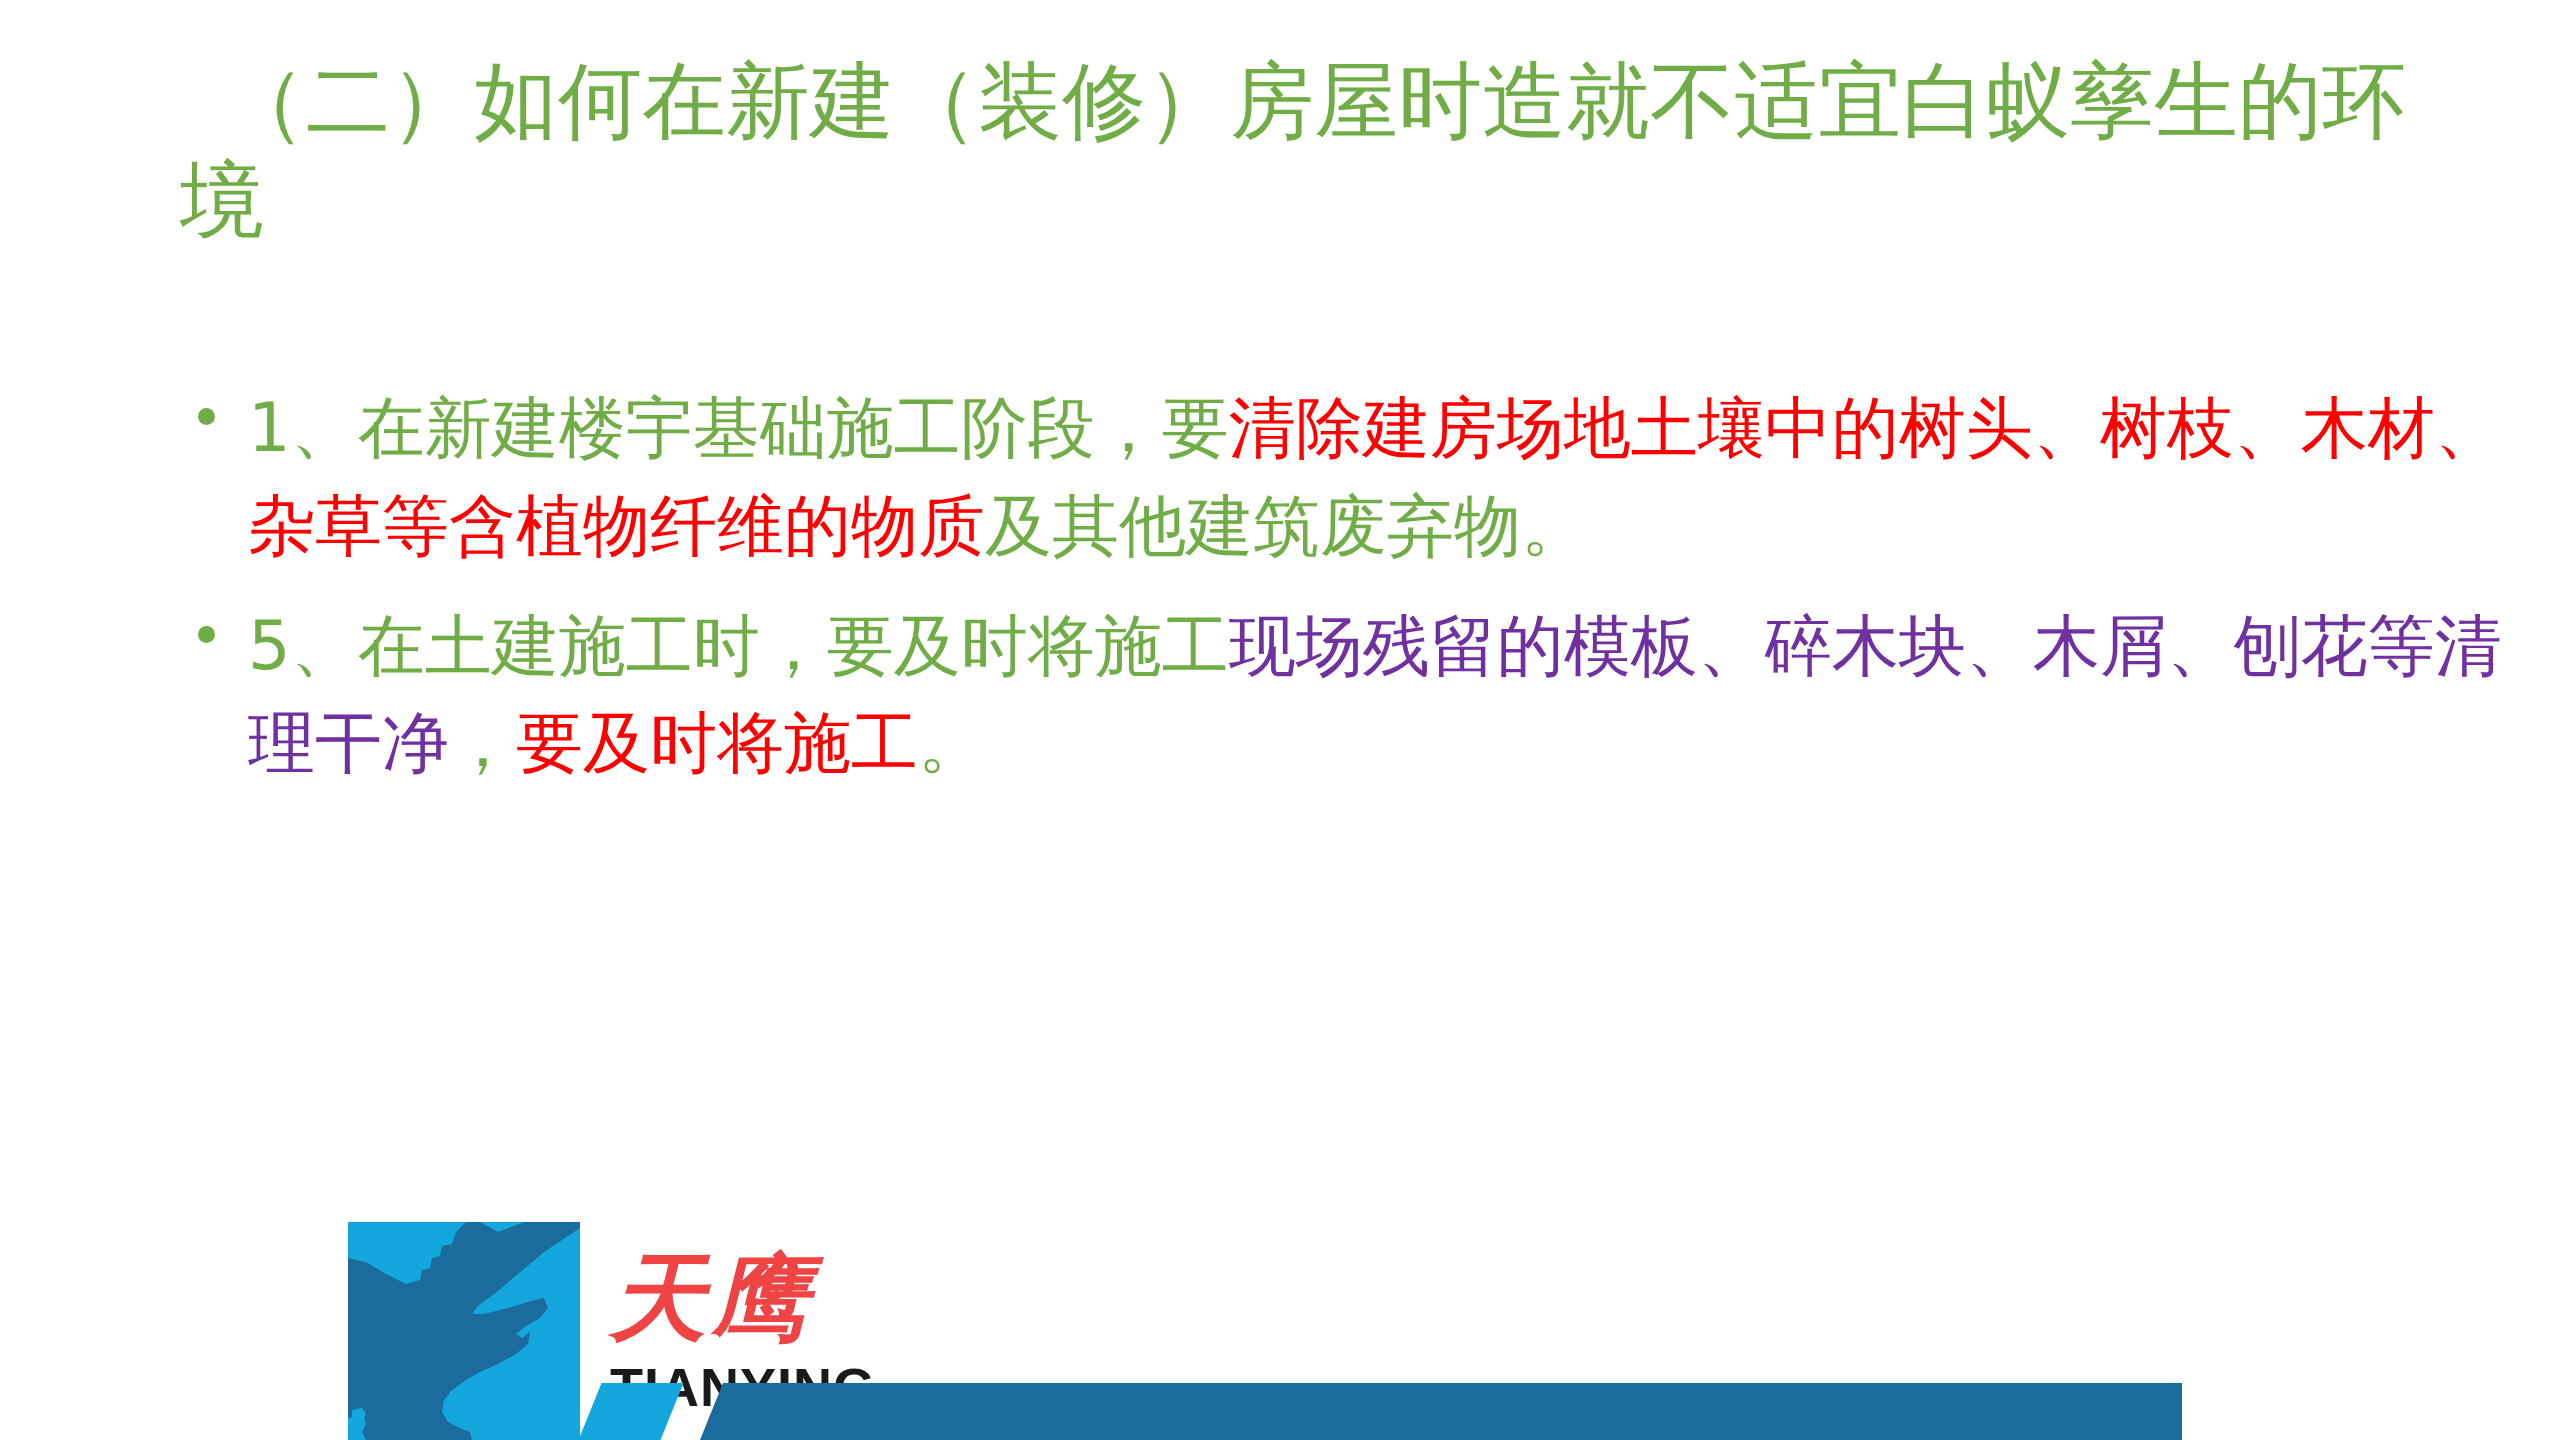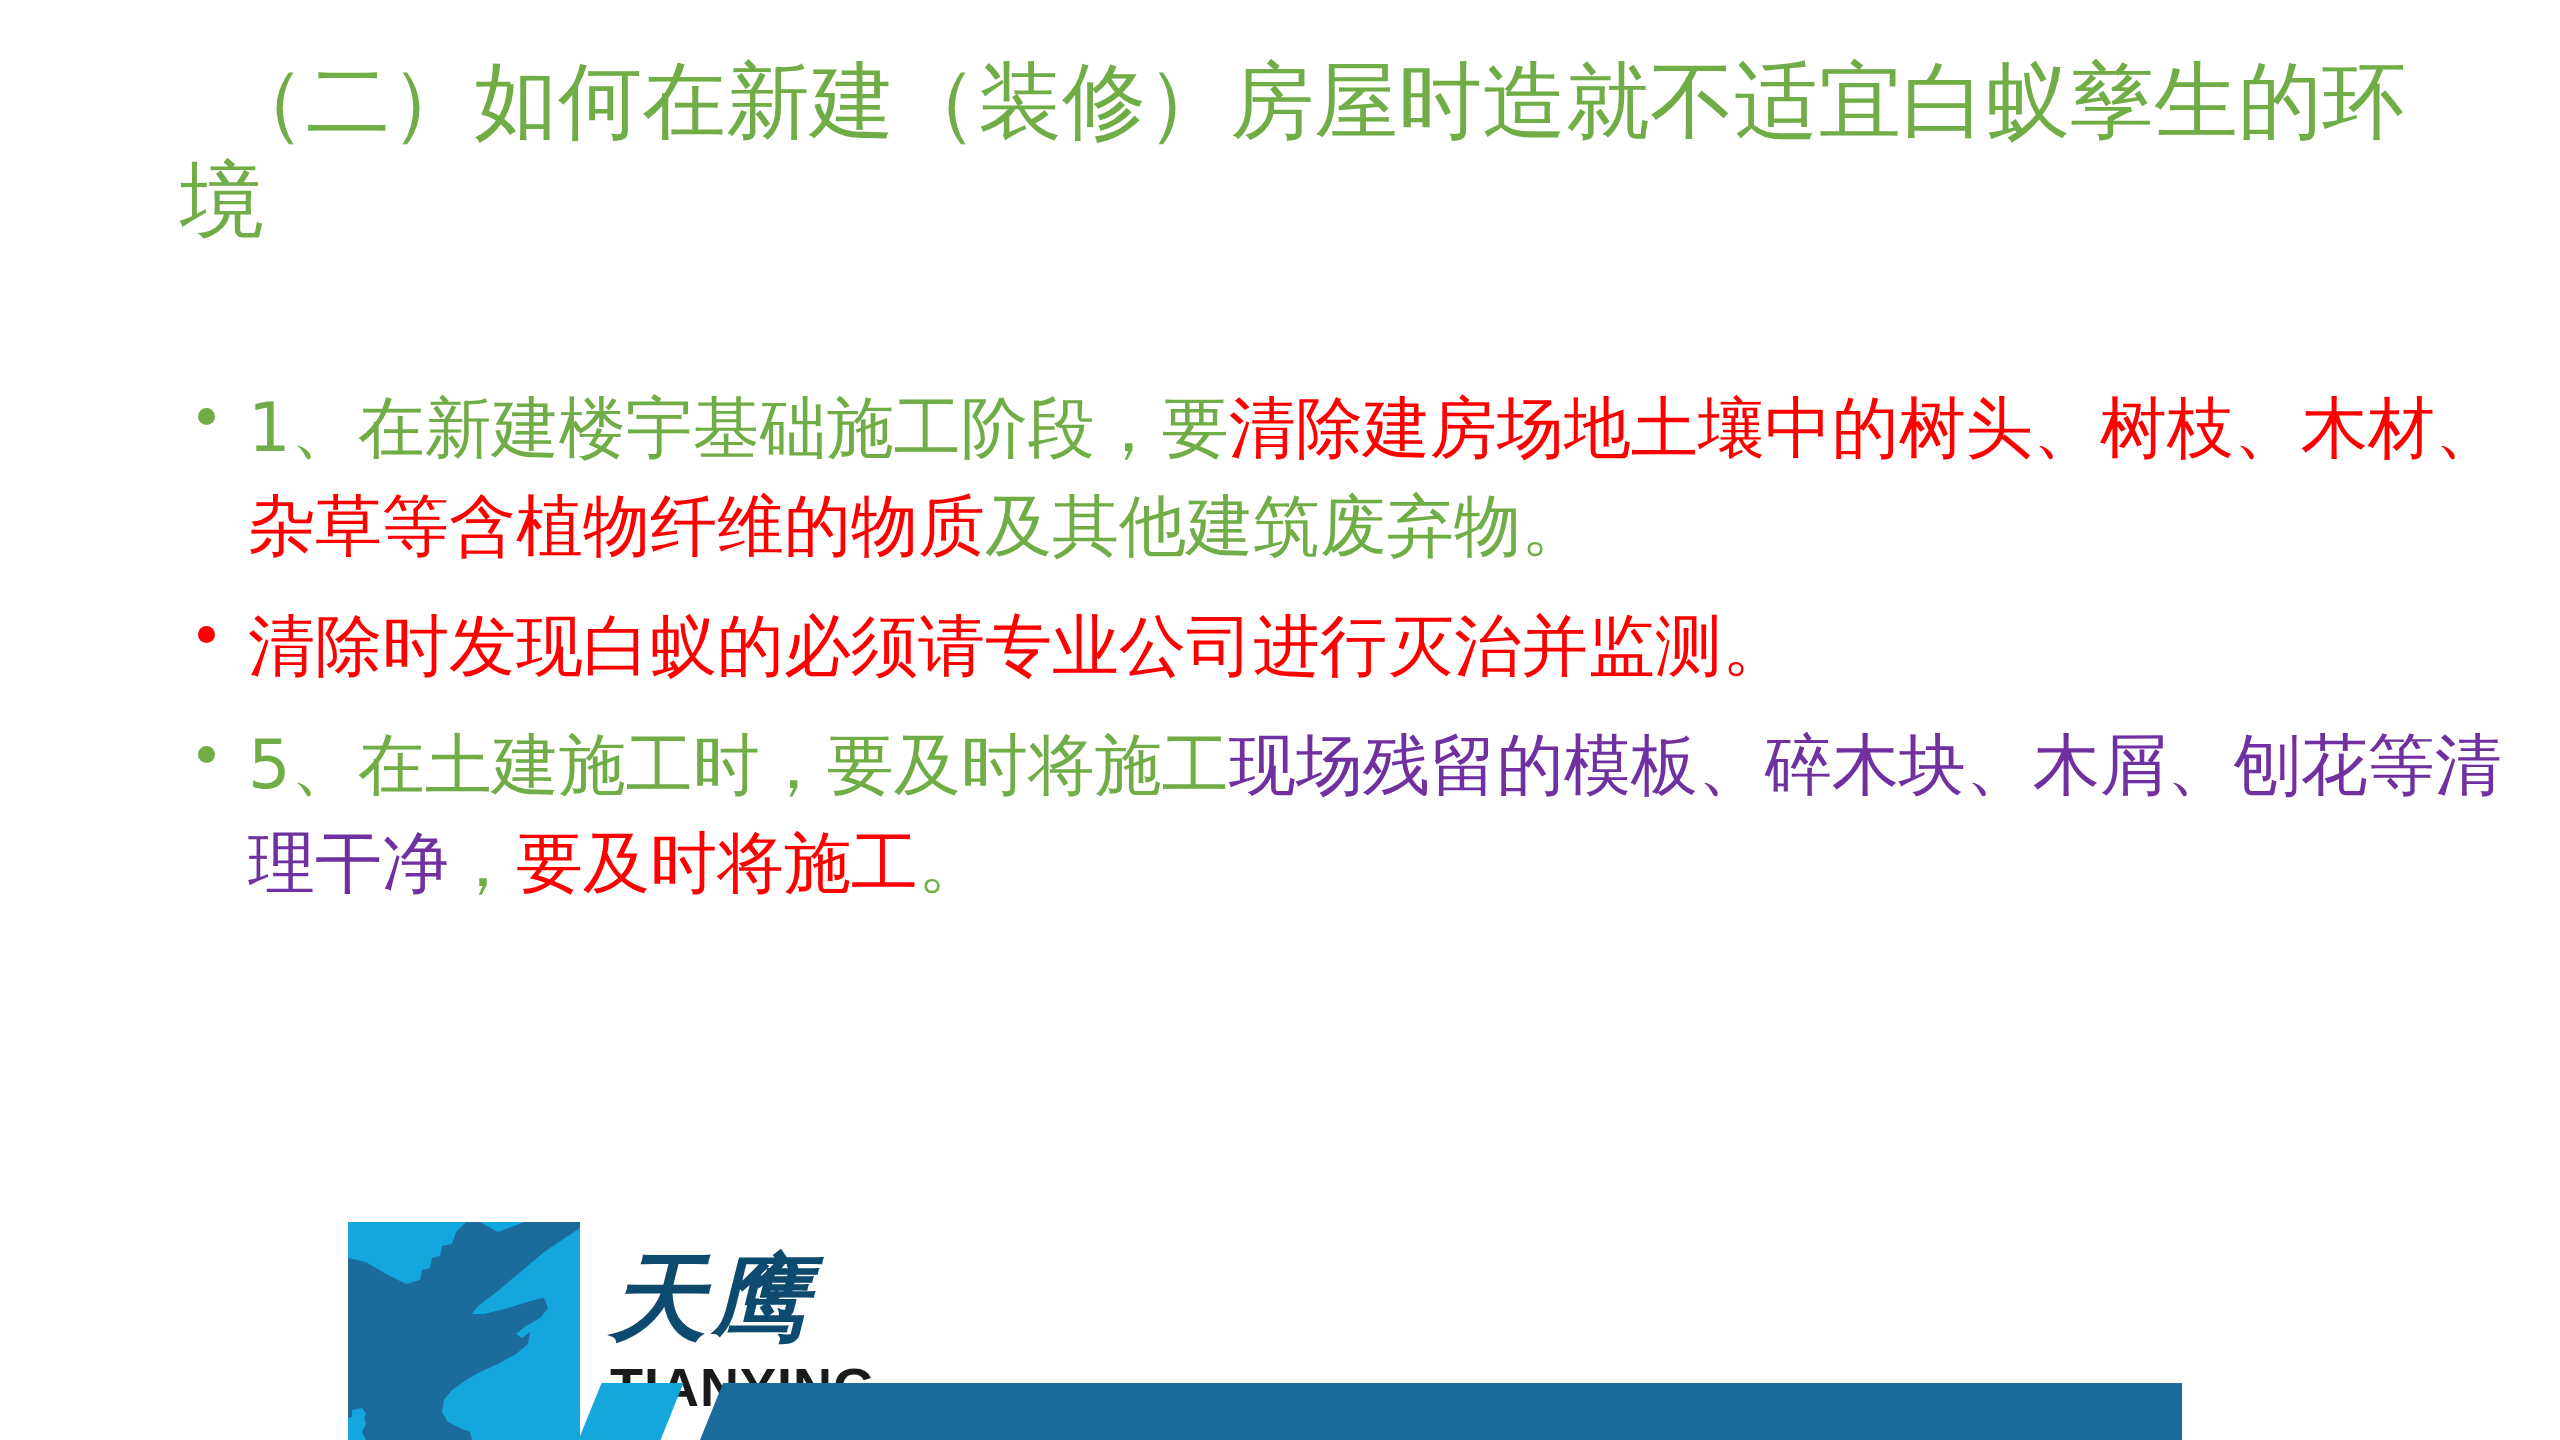--- a/index.html
+++ b/index.html
@@ -88,21 +88,21 @@
     top:28px;
     width:420px;
     height:190px;
   }
   .logo-cn{
     position:absolute;
     left:0;
     top:0;
     font-size:96px;
     line-height:1;
-    color:#0c4a6e;
+    color:#ef4444;
     font-weight:700;
     letter-spacing:6px;
     font-family:"DejaVu Serif","Liberation Serif",serif;
     font-style:italic;
   }
   .logo-en{
     position:absolute;
     left:0;
     top:110px;
     font-size:54px;
@@ -140,24 +140,20 @@
 
   <div class="title">（二）如何在新建（装修）房屋时造就不适宜白蚁孳生的环境</div>
 
   <div class="body">
 
     <div class="bullet">
       <span class="dot green"></span>
       <span class="g">1、在新建楼宇基础施工阶段，要</span><span class="r">清除建房场地土壤中的树头、树枝、木材、杂草等含植物纤维的物质</span><span class="g">及其他建筑废弃物。</span>
     </div>
 
-    <div class="bullet">
-      <span class="dot red"></span>
-      <span class="r">清除时发现白蚁的必须请专业公司进行灭治并监测。</span>
-    </div>
 
     <div class="bullet">
       <span class="dot green"></span>
       <span class="g">5、在土建施工时，要及时将施工</span><span class="p">现场残留的模板、碎木块、木屑、刨花等清理干净</span><span class="g">，</span><span class="r">要及时将施工</span><span class="g">。</span>
     </div>
 
   </div>
 
   <div class="logo-wrap">
 

